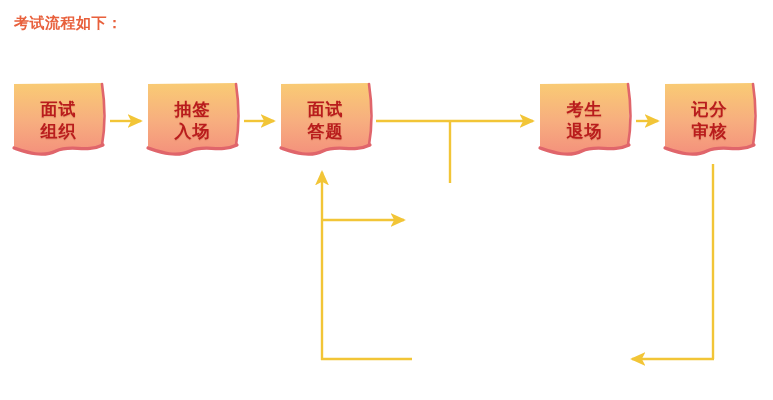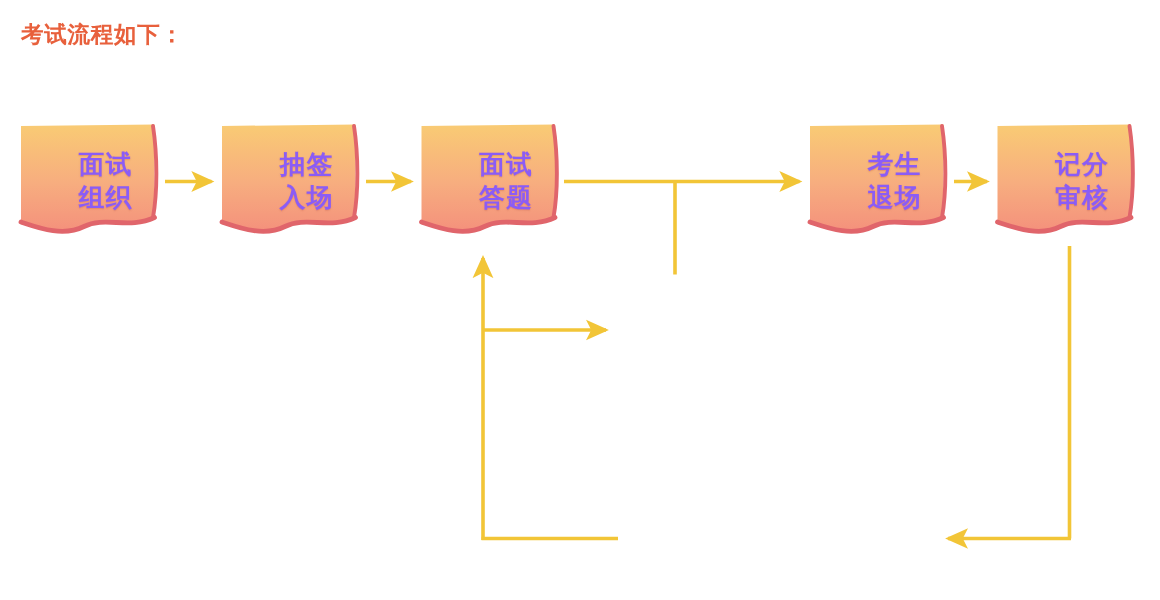--- a/index.html
+++ b/index.html
@@ -50,29 +50,29 @@
     position: absolute;
   }
   .node svg {
     position: absolute;
     left: 0;
     top: 0;
     overflow: visible;
   }
   .node .label {
     position: absolute;
-    left: 12px;
+    left: 0;
     top: 0;
     width: 100%;
     height: 100%;
     display: flex;
     flex-direction: column;
     align-items: center;
     justify-content: center;
-    color: #8b5cf6;
+    color: #b91c1c;
     font-weight: bold;
     font-size: 17px;
     line-height: 1.28;
     text-shadow: 0 1px 1px rgba(190,90,70,0.35);
     white-space: pre-line;
     letter-spacing: 1px;
     pointer-events: none;
   }
   .node.wide .label {
     font-size: 19px;

